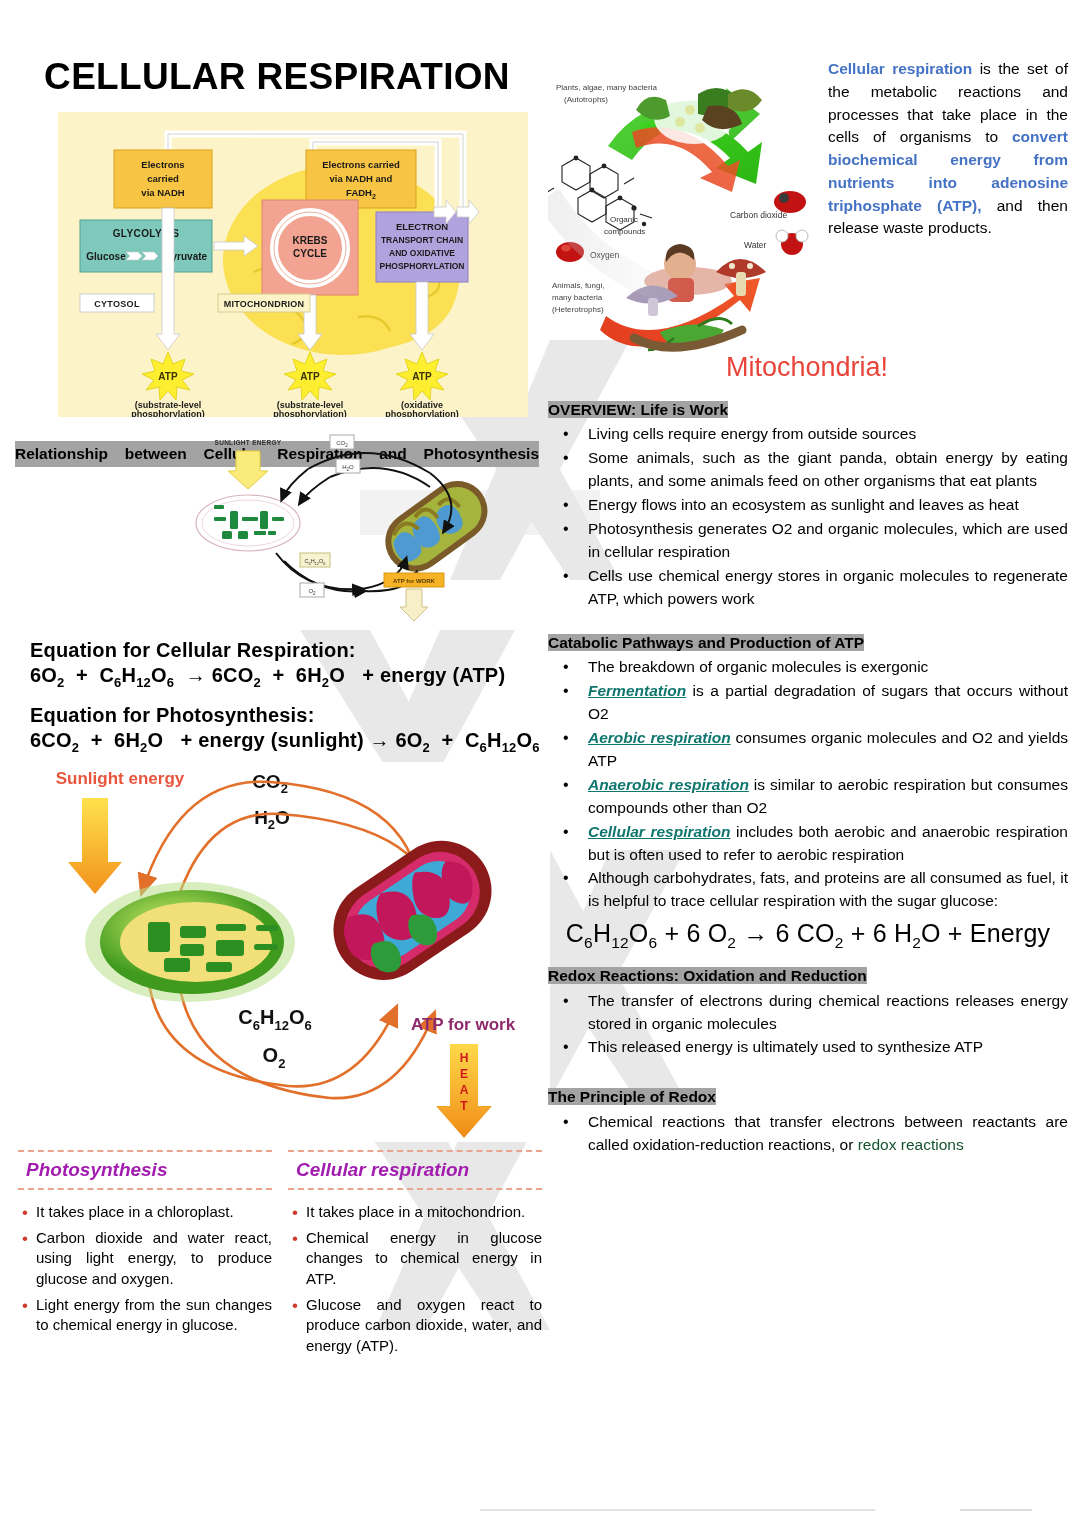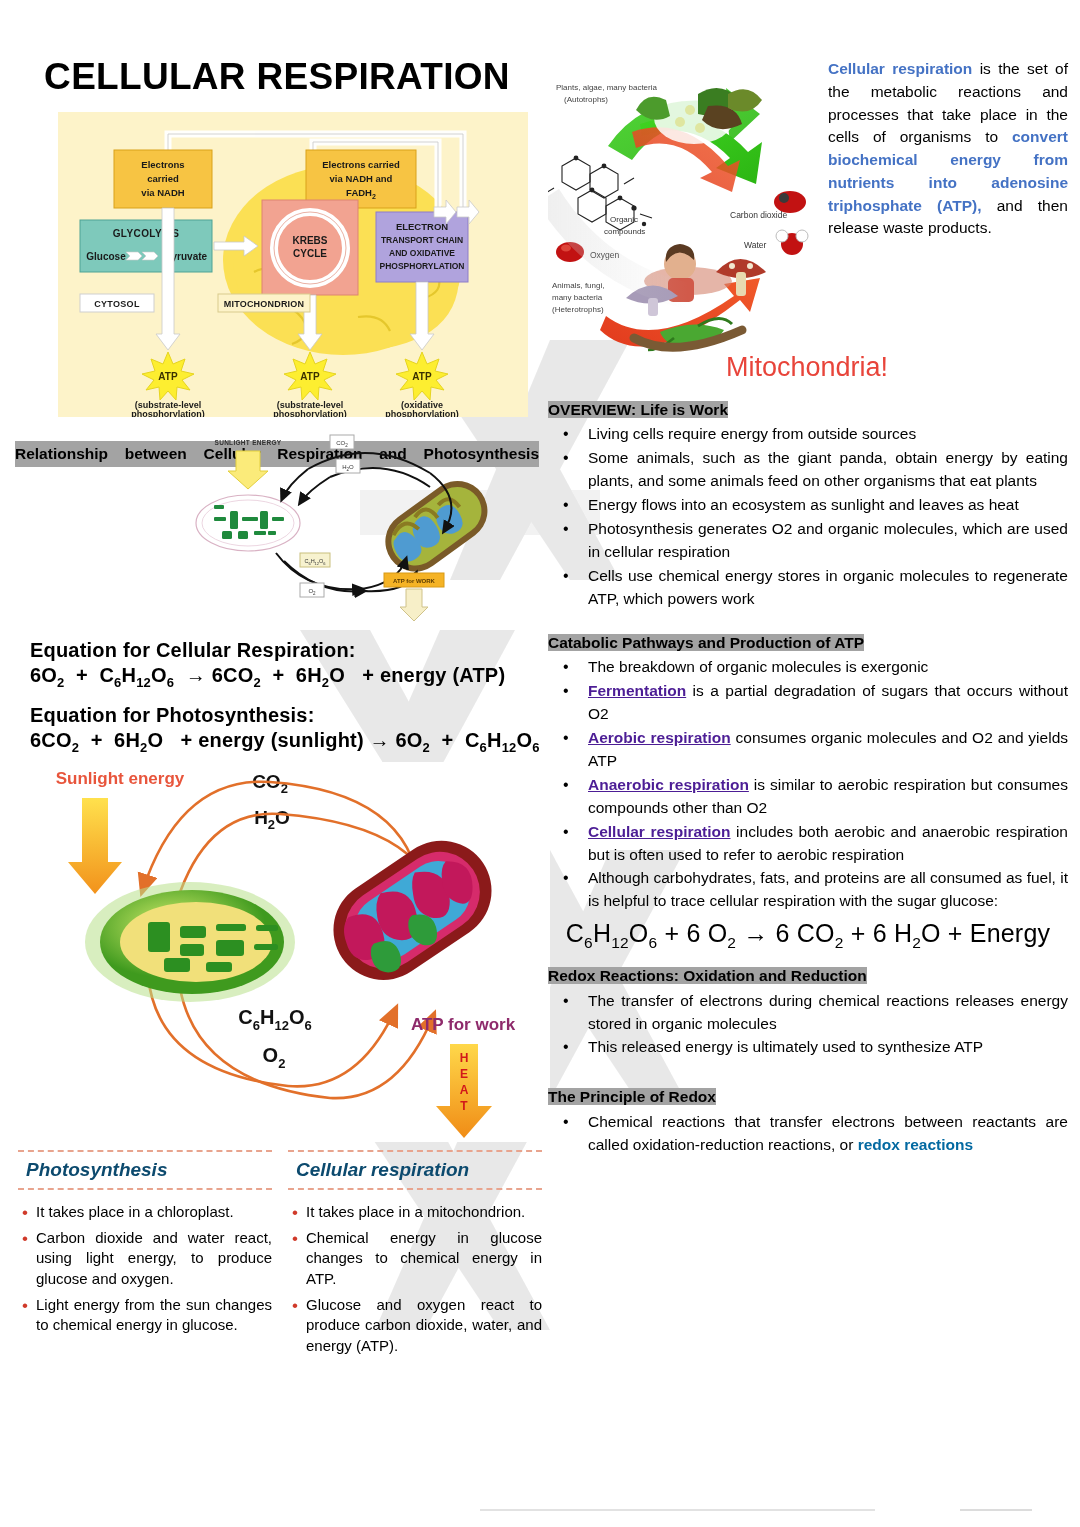--- a/index.html
+++ b/index.html
@@ -77,27 +77,28 @@
     margin: 0 0 1px 0;
     padding-left: 6px;
   }
   ul.bl > li::before {
     content: "\2022";
     position: absolute;
     left: -19px; top: -1px;
     font-size: 16px;
   }
   .rterm {
-    color: #4c1d95;
+    color: #0f766e;
     font-weight: bold;
     text-decoration: underline;
+    font-style: italic;
   }
   .rplain {
-    color: #0369a1;
-    font-weight: bold;
+    color: #14532d;
+    font-weight: normal;
   }
   .blue {
     color: #4472C4;
     font-weight: bold;
   }
 
   
   .intro-wrap {
     position: relative;
     font-size: 15.5px;
@@ -142,21 +143,21 @@
   .eq-label { font-size: 20px; margin-top: 12px; }
 
   
   .compare {
     display: flex;
     gap: 16px;
     margin-top: 8px;
   }
   .cmp-col { width: 262px; }
   .cmp-head {
-    color: #0c4a6e;
+    color: #a21caf;
     font-style: italic;
     font-weight: bold;
     font-size: 19px;
     padding: 7px 2px 7px 8px;
     border-top: 2px dashed #E8A48E;
     border-bottom: 2px dashed #E8A48E;
   }
   ul.cmp {
     margin: 12px 0 0 0;
     padding-left: 18px;

